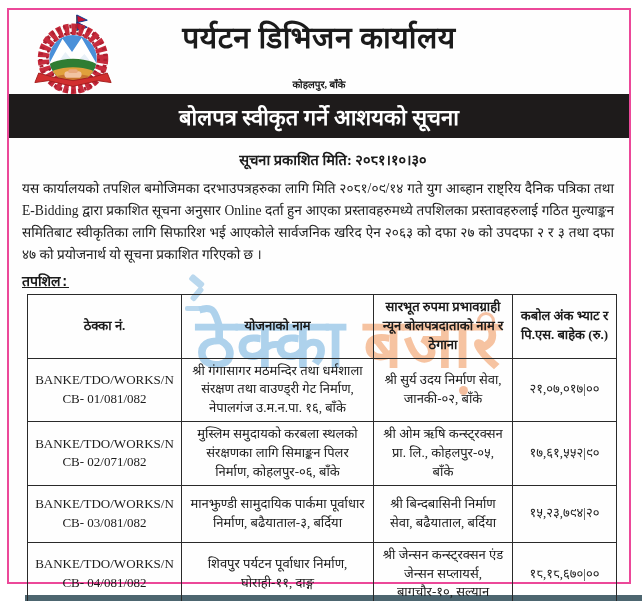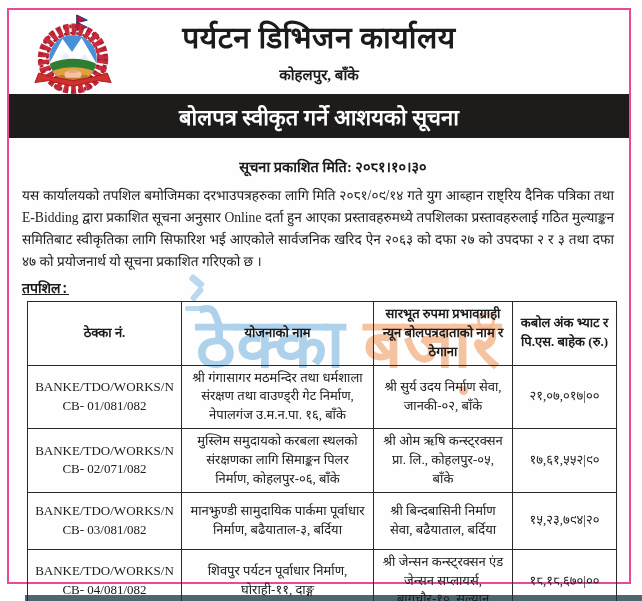--- a/index.html
+++ b/index.html
@@ -10,29 +10,29 @@
   }
   .doc{
     position:absolute;left:7px;top:8px;width:624px;height:576px;
     border:2px solid #ec4899;background:#fefefe;box-sizing:border-box;
   }
   
   .hdr{position:relative;height:84px;}
   .emblem{position:absolute;left:14px;top:4px;width:100px;height:80px;}
   .hdr-text{position:absolute;left:0;right:0;top:6px;text-align:center;}
   .title{font-size:30px;font-weight:700;letter-spacing:0.5px;}
-  .subtitle{font-size:15px;font-weight:700;margin-top:7px;}
+  .subtitle{font-size:10px;font-weight:700;margin-top:20px;}
   
   .banner{
     height:44px;background:#1e1b1b;color:#ffffff;display:flex;
     align-items:center;justify-content:center;
   }
   .banner-text{font-size:22px;font-weight:700;}
   
-  .dateline{text-align:center;font-weight:700;font-size:14.5px;margin-top:18px;padding-left:28px;}
+  .dateline{text-align:center;font-weight:700;font-size:14.5px;margin-top:11px;padding-left:28px;}
   .body-par{
     margin:9px 15px 0 13px;font-size:13.6px;line-height:1.62;
     text-align:justify;
   }
   .tapsil{margin:5px 0 0 13px;font-weight:700;font-size:14px;text-decoration:underline;font-family:Liberation Mono, monospace;}
   
   table.tender{
     border-collapse:collapse;margin:4px 0 0 18px;width:589px;
     table-layout:fixed;position:relative;z-index:2;background:transparent;
   }

